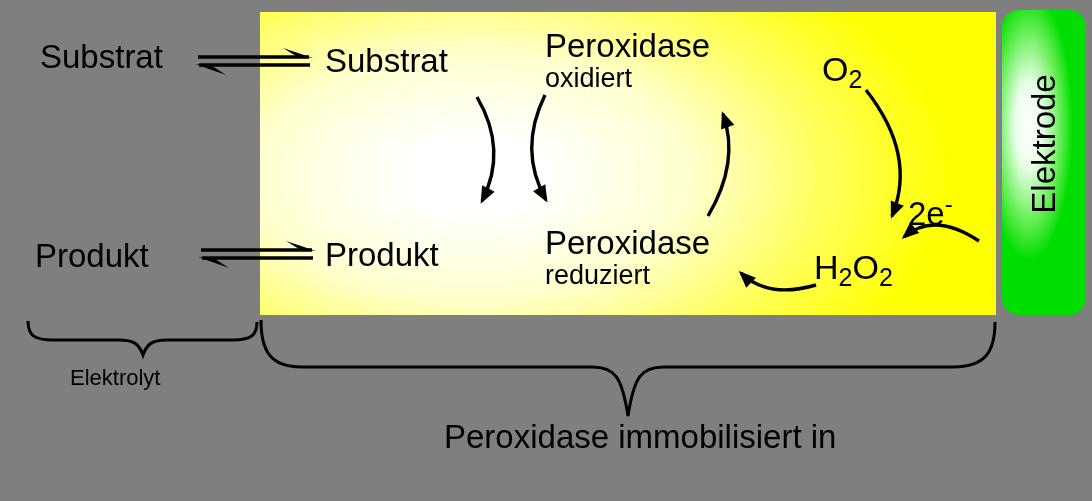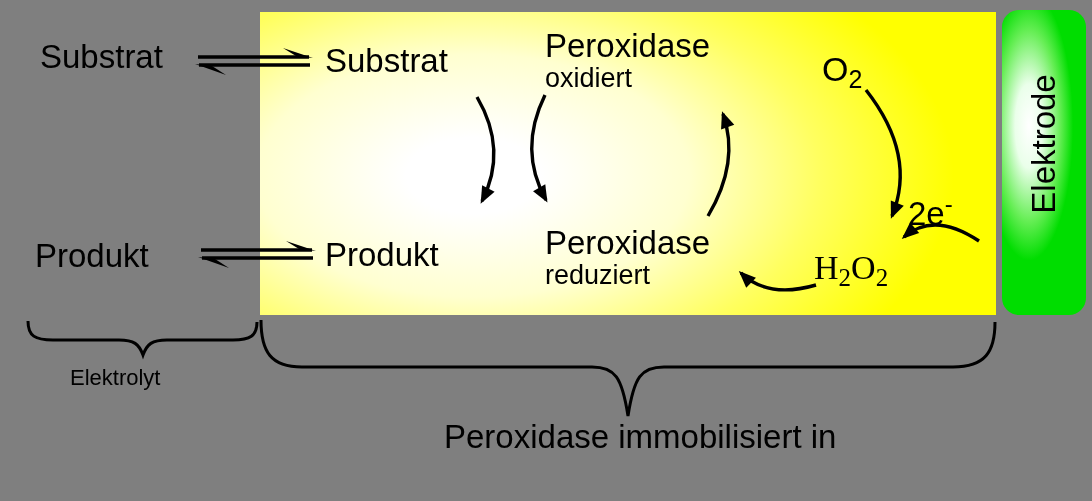--- a/index.html
+++ b/index.html
@@ -111,21 +111,21 @@
 
   <div class="lbl center" style="left:35px;top:239px;width:145px;">Produkt</div>
 
   <div class="lbl center" style="left:325px;top:238px;width:148px;">Produkt</div>
 
   <div class="lbl center" style="left:545px;top:226px;width:185px;">
     <div>Peroxidase</div>
     <div class="secondary">reduziert</div>
   </div>
 
-  <div class="lbl" style="left:814px;top:250px;font-size:34px;font-family:Liberation Serif, serif;"><span>H</span><span class="sub">2</span><span>O</span><span class="sub">2</span></div>
+  <div class="lbl" style="left:814px;top:250px;font-size:34px;"><span>H</span><span class="sub">2</span><span>O</span><span class="sub">2</span></div>
 
   <div class="lbl" style="left:908px;top:183px;margin-top:8px;"><span>2e</span><span class="sup">-</span></div>
 
   <div class="lbl center" style="left:70px;top:366px;width:170px;font-size:22px;">Elektrolyt</div>
 
   <div class="lbl center" style="left:444px;top:419px;width:420px;line-height:1.12;">
     <div>Peroxidase immobilisiert in</div>
   </div>
 
 </div>

